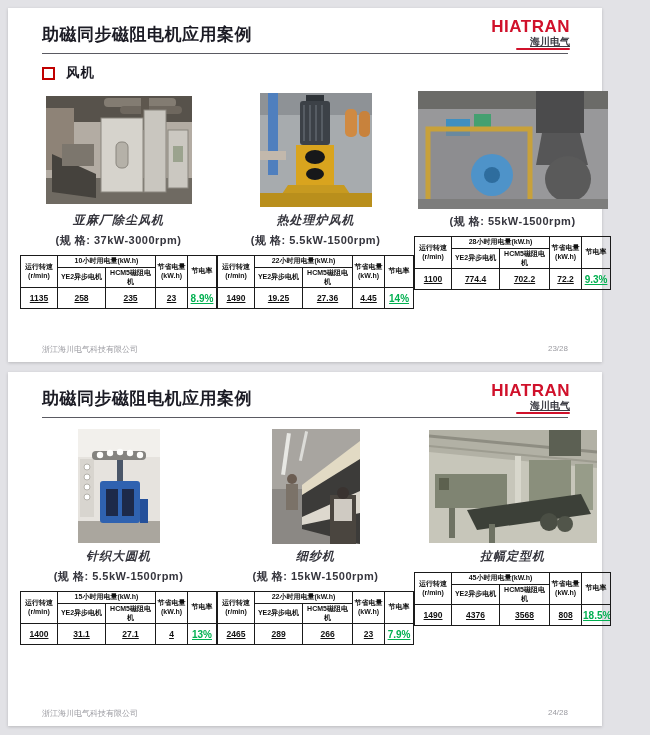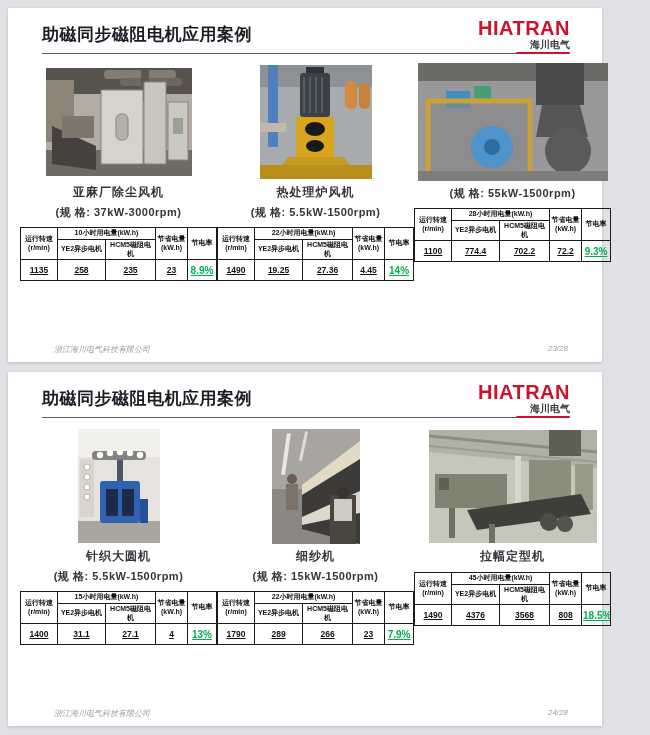--- a/index.html
+++ b/index.html
@@ -14,63 +14,67 @@
     background:#ffffff;box-shadow:0 1px 3px rgba(0,0,0,0.18);
   }
   #slide-1{top:8px;}
   #slide-2{top:372px;}
   .slide-header{position:relative;padding:15px 34px 0 34px;}
   .slide-title{
     font-size:17px;font-weight:bold;color:#1b1b24;letter-spacing:0.5px;
   }
   .logo{position:absolute;right:32px;top:10px;text-align:right;line-height:1.05;}
   .logo-brand{
-    font-size:20px;font-weight:800;color:#d0112b;letter-spacing:0.5px;
+    font-size:17px;font-weight:800;color:#d0112b;letter-spacing:0.5px;
     font-family:"Liberation Sans",sans-serif;
   }
-  .logo-name{font-size:10px;font-weight:bold;color:#3a3a42;margin-top:1px;}
+  .logo-name{font-size:10px;font-weight:bold;color:#3a3a42;margin-top:1px;text-decoration:underline;}
   .logo-swoosh{height:2px;width:54px;background:#d0112b;margin:1px 0 0 auto;border-radius:2px;}
   .title-rule{border:none;border-top:1px solid #5a5a62;margin:7px 34px 0 34px;}
   .section-row{display:flex;align-items:center;margin:10px 0 0 34px;}
   .section-bullet{
     width:9px;height:9px;border:2.5px solid #c00000;background:#fff;margin-right:11px;flex:0 0 auto;
   }
   .section-title{font-size:13.5px;font-weight:bold;color:#1b1b24;letter-spacing:1px;}
   .columns{display:flex;justify-content:space-between;padding:0 12px;margin-top:8px;}
   .case{width:203px;display:flex;flex-direction:column;align-items:center;}
   .photo-slot{height:120px;display:flex;align-items:center;justify-content:center;}
-  .caption{font-size:12px;font-weight:bold;color:#35353d;margin-top:2px;letter-spacing:1px;}
+  .caption{font-size:12px;font-weight:bold;color:#35353d;margin-top:2px;letter-spacing:1px;font-style:italic;}
   .spec{font-size:11px;font-weight:bold;color:#35353d;margin-top:4px;letter-spacing:0.5px;}
   table.stats{border-collapse:collapse;table-layout:fixed;width:196px;margin-top:7px;}
   table.stats th,table.stats td{
     border:1px solid #1a1a1a;text-align:center;vertical-align:middle;
     font-weight:bold;color:#111;padding:1px;overflow:hidden;
   }
   table.stats th{font-size:7px;line-height:1.25;}
   table.stats td{font-size:8.5px;height:18px;text-decoration:underline;}
   table.stats td.green{color:#00b050;font-size:10px;}
   .slide-footer{
-    position:absolute;left:12px;right:0;bottom:7px;
-    display:flex;justify-content:space-between;padding:0 34px 0 34px;font-style:italic;
+    position:absolute;left:0;right:0;bottom:7px;
+    display:flex;justify-content:space-between;padding:0 34px 0 34px;
   }
   .footer-company,.page-number{font-size:8px;color:#9b9ba1;}
 </style>
 </head>
 <body>
 
 <div class="slide" id="slide-1">
   <div class="slide-header">
     <span class="slide-title">助磁同步磁阻电机应用案例</span>
     <div class="logo">
       <div class="logo-brand">HIATRAN</div>
       <div class="logo-name">海川电气</div>
       <div class="logo-swoosh"></div>
     </div>
   </div>
   <hr class="title-rule">
+  <div class="section-row">
+    <span class="section-bullet"></span>
+    <span class="section-title">风机</span>
+  </div>
 
   <div class="columns">
 
     <div class="case">
       <div class="photo-slot">
         <svg width="146" height="108">
           <rect width="146" height="108" fill="#b3aca3"></rect>
           <rect width="146" height="26" fill="#57524b"></rect>
           <rect x="58" y="2" width="72" height="9" rx="4" fill="#837c72"></rect>
           <rect x="74" y="10" width="62" height="8" rx="4" fill="#6e675e"></rect>
@@ -329,21 +333,21 @@
           <th rowspan="2">运行转速 (r/min)</th>
           <th colspan="2">22小时用电量(kW.h)</th>
           <th rowspan="2">节省电量 (kW.h)</th>
           <th rowspan="2">节电率</th>
         </tr>
         <tr>
           <th>YE2异步电机</th>
           <th>HCM5磁阻电机</th>
         </tr>
         <tr>
-          <td>1790</td>
+          <td>2465</td>
           <td>289</td>
           <td>266</td>
           <td>23</td>
           <td class="green">7.9%</td>
         </tr>
       </tbody>
         </table>
     </div>
 
     <div class="case">

